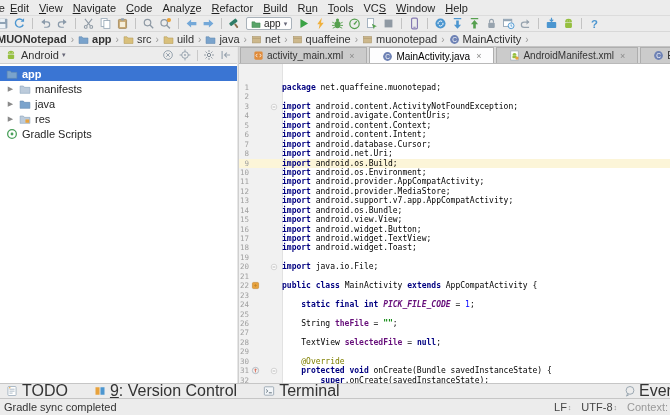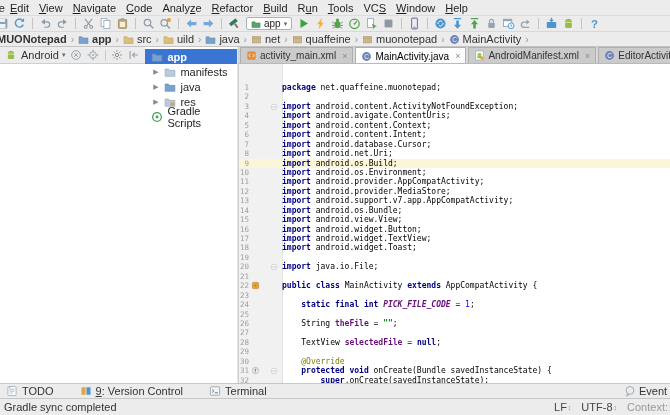--- a/index.html
+++ b/index.html
@@ -20,37 +20,37 @@
   .run-config .dd{font-size:7px;color:#667}
   
   .breadcrumbs{height:16px;background:#ececec;border-top:1px solid #d8d8d8;border-bottom:1px solid #c4c4c4;display:flex;align-items:center;font-size:11px;color:#333;padding-left:2px;white-space:nowrap;overflow:hidden}
   .crumb{display:inline-flex;align-items:center;gap:3px;flex:none}
   .crumb.bold{font-weight:bold}
   .crumb.cut{margin-left:-5px}
   .crumb .ci{width:11px;height:11px;display:inline-flex}
   .crumb-sep{color:#9a9a9a;margin:0 4px;font-size:10px;flex:none}
   
   .main{display:flex;height:336px}
-  .project-panel{width:237px;display:flex;flex-direction:row;background:#fff;flex:none}
+  .project-panel{width:237px;display:flex;flex-direction:column;background:#fff;flex:none}
   .panel-header{height:17px;background:#ececec;border-bottom:1px solid #cfcfcf;display:flex;align-items:center;font-size:11px;color:#333;padding:0 5px}
   .ph-icon{width:12px;height:12px;display:inline-flex;margin-left:5px;flex:none}
   .ph-logo{width:12px;height:12px;display:inline-flex;margin-right:4px}
   .ph-dd{font-size:7px;color:#667;margin-left:3px}
   .ph-spacer{flex:1}
   .ph-sep{width:1px;height:11px;background:#c9c9c9;margin-left:6px}
   .tree{flex:1;overflow:hidden;padding-top:2px}
   .tree-row{height:15px;display:flex;align-items:center;font-size:11px;color:#1f1f1f;padding-left:6px;gap:4px}
   .tree-row.selected{background:#3a75d3;color:#fff;font-weight:bold}
   .tree-row .exp{width:9px;font-size:7px;color:#8a8a8a;text-align:center;flex:none}
   .tree-row .ti{width:12px;height:12px;display:inline-flex;flex:none}
   .splitter{width:2px;background:#e6e6e6;border-right:1px solid #cfcfcf;flex:none}
   
   .editor{flex:1;display:flex;flex-direction:column;min-width:0}
   .tabbar{height:17px;background:#d9d9d9;border-bottom:1px solid #b9b9b9;display:flex;align-items:flex-end;padding-left:1px;overflow:hidden}
-  .tab{height:16px;display:inline-flex;align-items:center;gap:3px;padding:0 5px;font-size:10px;color:#333;background:#cbcbcb;border:1px solid #aeaeae;border-bottom:none;margin-right:2px;white-space:nowrap;flex:none}
+  .tab{height:16px;display:inline-flex;align-items:center;gap:3px;padding:0 12px;font-size:10px;color:#333;background:#cbcbcb;border:1px solid #aeaeae;border-bottom:none;margin-right:2px;white-space:nowrap;flex:none}
   .tab.active{background:#fdfdfe;height:17px;margin-bottom:-1px;color:#000}
   .tab .ti{width:11px;height:11px;display:inline-flex}
   .tab .close{color:#8a8a8a;font-size:9px;margin-left:3px}
   .code-area{flex:1;overflow:hidden;position:relative;padding-top:19px;
     background:linear-gradient(90deg,#f1f1f1 0,#f1f1f1 43px,#e2e2e2 43px,#e2e2e2 44px,#fff 44px)}
   .code-row{display:flex;height:9.45px;line-height:9.45px;font-family:"DejaVu Sans Mono",monospace;font-size:8px;white-space:pre}
   .code-row.hl{background:#fcf5d8}
   .ln{width:10px;text-align:right;color:#9f9f9f;font-size:7.5px;flex:none}
   .gi{width:12px;flex:none;display:flex;align-items:center;justify-content:center}
   .gi svg{width:9px;height:9px}
@@ -58,21 +58,21 @@
   .gf svg{width:8px;height:8px;margin-left:9px}
   .code-text{flex:1;color:#000}
   .tok-k{color:#000080;font-weight:bold}
   .tok-s{color:#008000;font-weight:bold}
   .tok-num{color:#0000ff}
   .tok-f{color:#660e7a;font-weight:bold}
   .tok-c{color:#660e7a;font-weight:bold;font-style:italic}
   .tok-a{color:#808000}
   .tok-t{color:#000}
   
-  .toolwin-bar{position:relative;height:15px;background:#ececec;border-top:1px solid #c6c6c6;display:flex;align-items:center;font-size:11px;color:#333;padding-left:6px;overflow:hidden}
+  .toolwin-bar{position:relative;height:15px;background:#ececec;border-top:1px solid #c6c6c6;display:flex;align-items:center;font-size:16px;color:#333;padding-left:6px;overflow:hidden}
   .tw-item{display:inline-flex;align-items:center;gap:4px;margin-right:26px;white-space:nowrap;flex:none}
   .twi{width:12px;height:12px;display:inline-flex;flex:none}
   .tw-right{position:absolute;left:624px;top:0;height:100%;display:inline-flex;align-items:center;gap:3px;white-space:nowrap}
   .statusbar{position:relative;height:17px;background:#ececec;border-top:1px solid #c6c6c6;display:flex;align-items:center;font-size:11px;color:#333;padding:0 6px;overflow:hidden}
   .sb-msg{margin-left:-2px;white-space:nowrap}
   .sb-right{position:absolute;right:2px;top:0;height:100%;display:flex;align-items:center;gap:10px;color:#444}
   .sb-seg{display:inline-flex;align-items:center;gap:1px}
   .sb-arrow{font-size:7px;color:#888}
   .sb-context{color:#999}
   u{text-decoration:underline}

